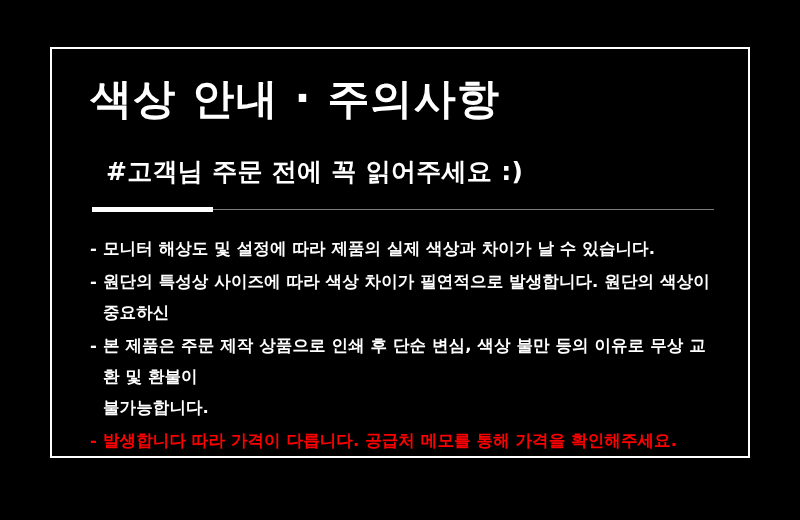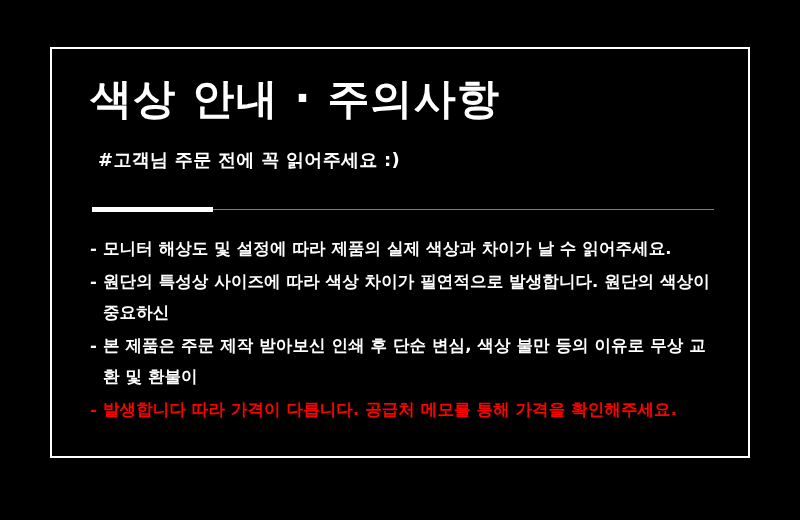--- a/index.html
+++ b/index.html
@@ -52,23 +52,23 @@
     font-weight: bold;
     line-height: 1.12;
     letter-spacing: 1.2px;
     white-space: nowrap;
   }
 
   .subtitle {
     position: absolute;
     left: 0;
     top: 92px;
-    margin: 8px;
+    margin: 16px;
     color: #ffffff;
-    font-size: 18px;
+    font-size: 25px;
     font-weight: bold;
     line-height: 1.2;
     letter-spacing: 0.3px;
     white-space: nowrap;
   }
 
   
   .divider {
     position: absolute;
     left: 2px;
@@ -140,31 +140,32 @@
 
       <div class="divider">
         <span class="divider-strong"></span>
         <span class="divider-thin"></span>
       </div>
 
       <ul class="notice-list">
 
         <li class="notice-item">
           <span class="bullet-dash">-</span>
-          <span class="line-text">모니터 해상도 및 설정에 따라 제품의 실제 색상과 차이가 날 수 읽어주세요.</span>
+          <span class="line-text">모니터 해상도 및 설정에 따라 제품의 실제 색상과 차이가 날 수 있습니다.</span>
         </li>
 
         <li class="notice-item">
           <span class="bullet-dash">-</span>
           <span class="line-text">원단의 특성상 사이즈에 따라 색상 차이가 필연적으로 발생합니다. 원단의 색상이 중요하신</span>
         </li>
 
         <li class="notice-item">
           <span class="bullet-dash">-</span>
-          <span class="line-text">본 제품은 주문 제작 받아보신 인쇄 후 단순 변심, 색상 불만 등의 이유로 무상 교환 및 환불이</span>
+          <span class="line-text">본 제품은 주문 제작 상품으로 인쇄 후 단순 변심, 색상 불만 등의 이유로 무상 교환 및 환불이</span>
+          <span class="line-text cont">불가능합니다.</span>
         </li>
 
         <li class="notice-item red">
           <span class="bullet-dash">-</span>
           <span class="line-text">발생합니다  따라 가격이 다릅니다. 공급처 메모를 통해 가격을 확인해주세요.</span>
         </li>
 
       </ul>
 
     </div>

